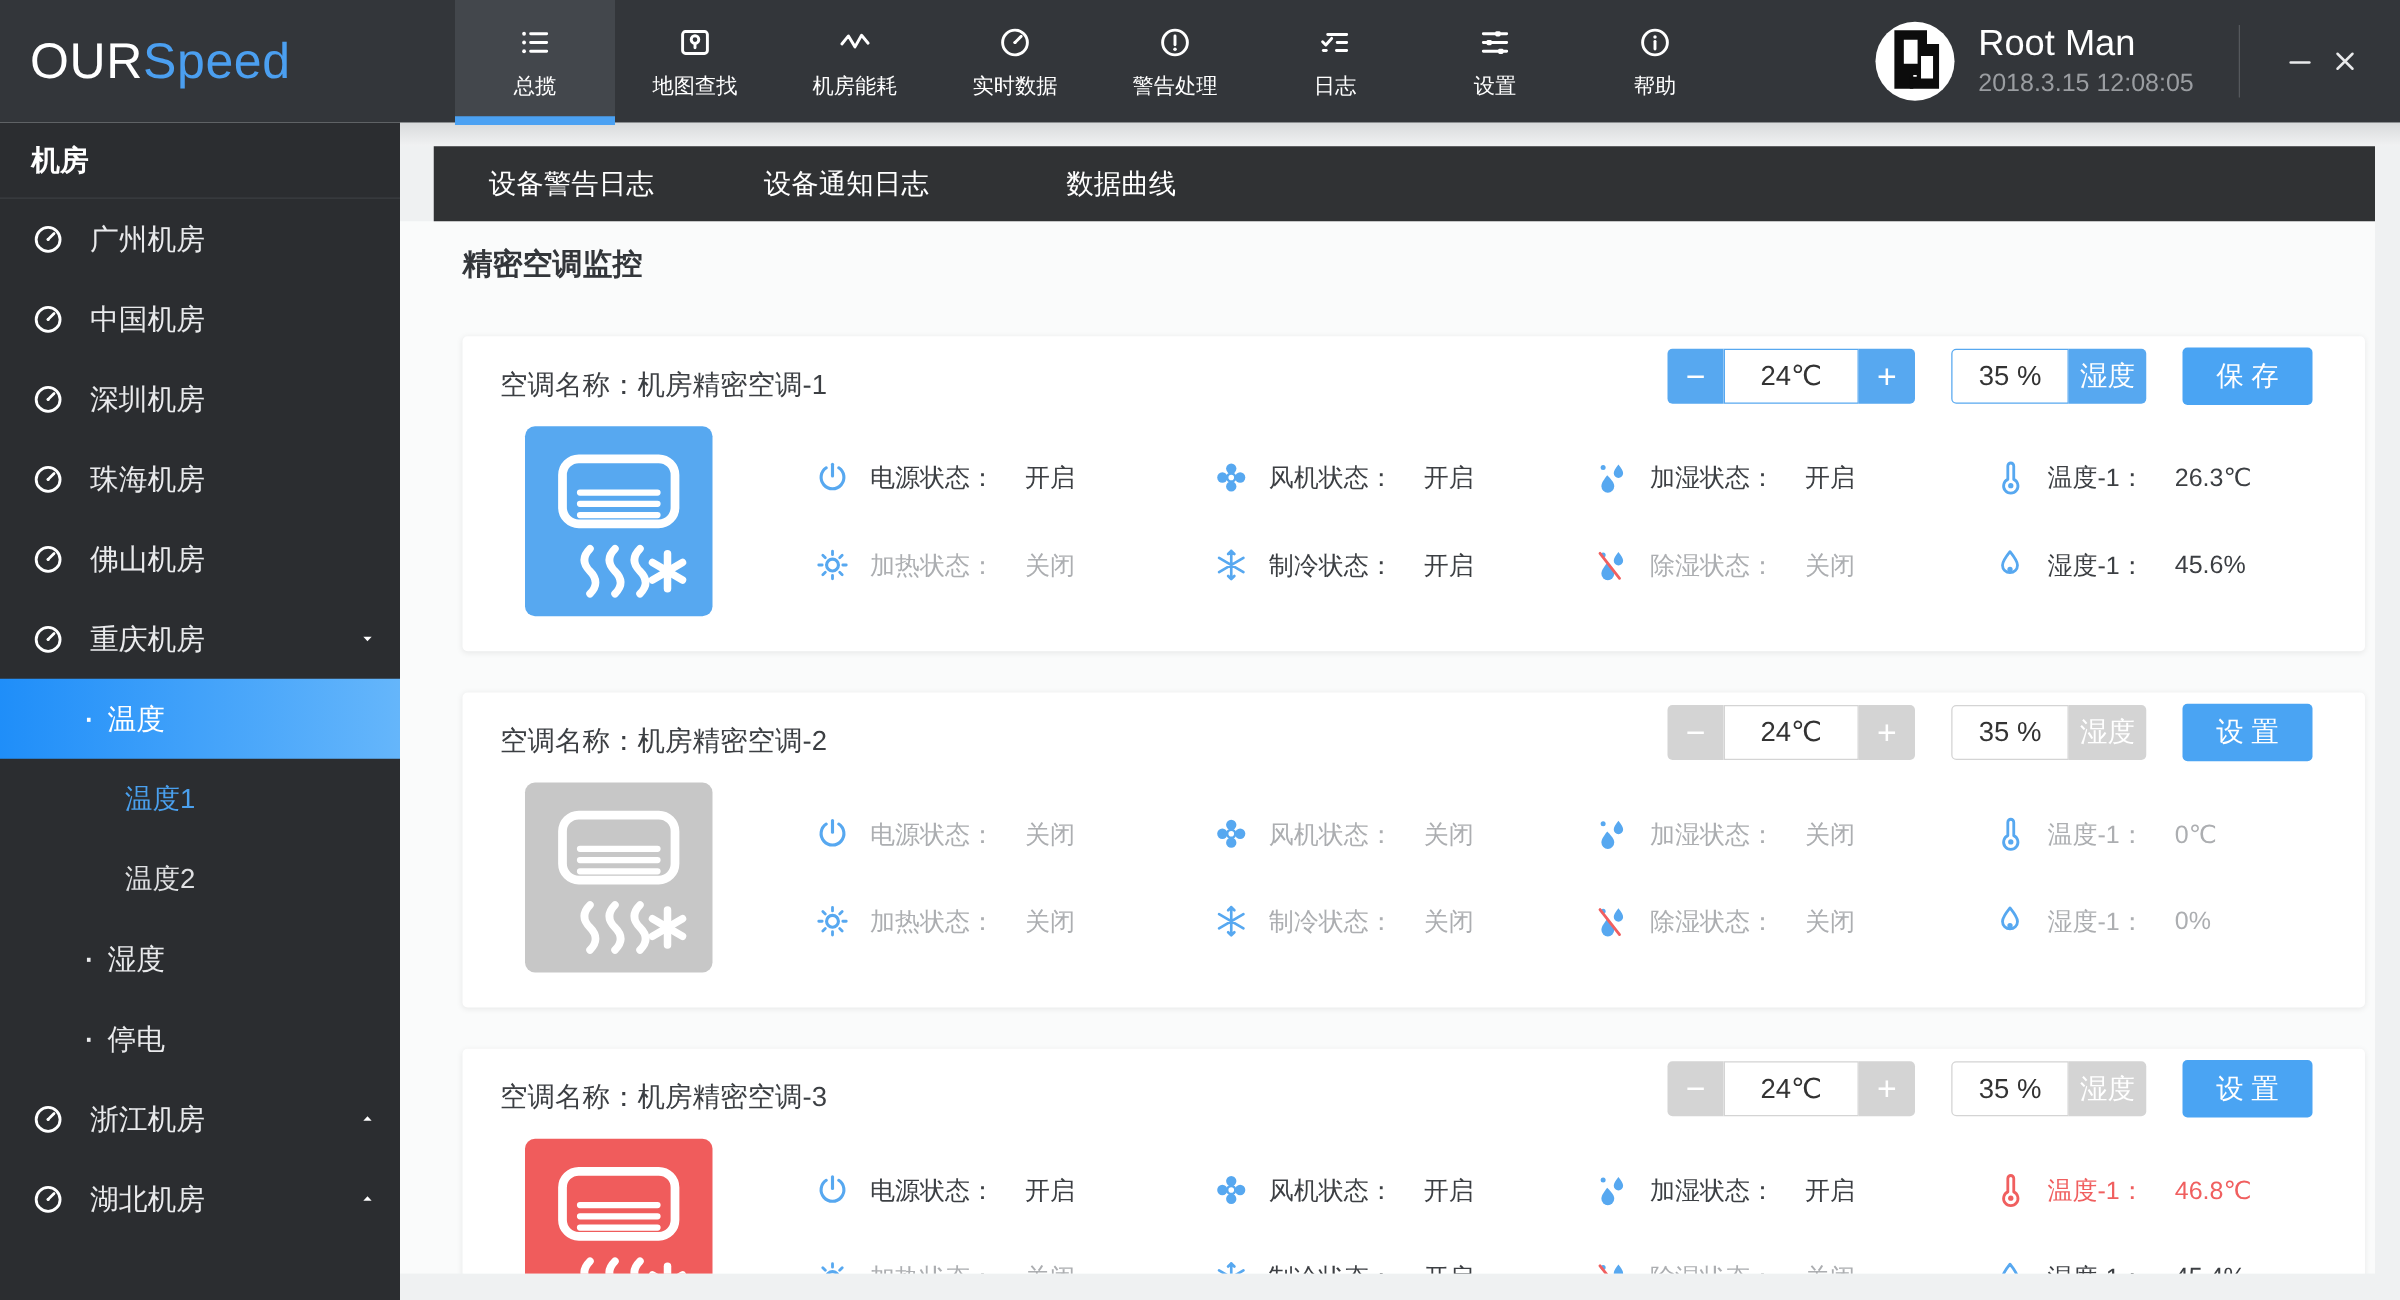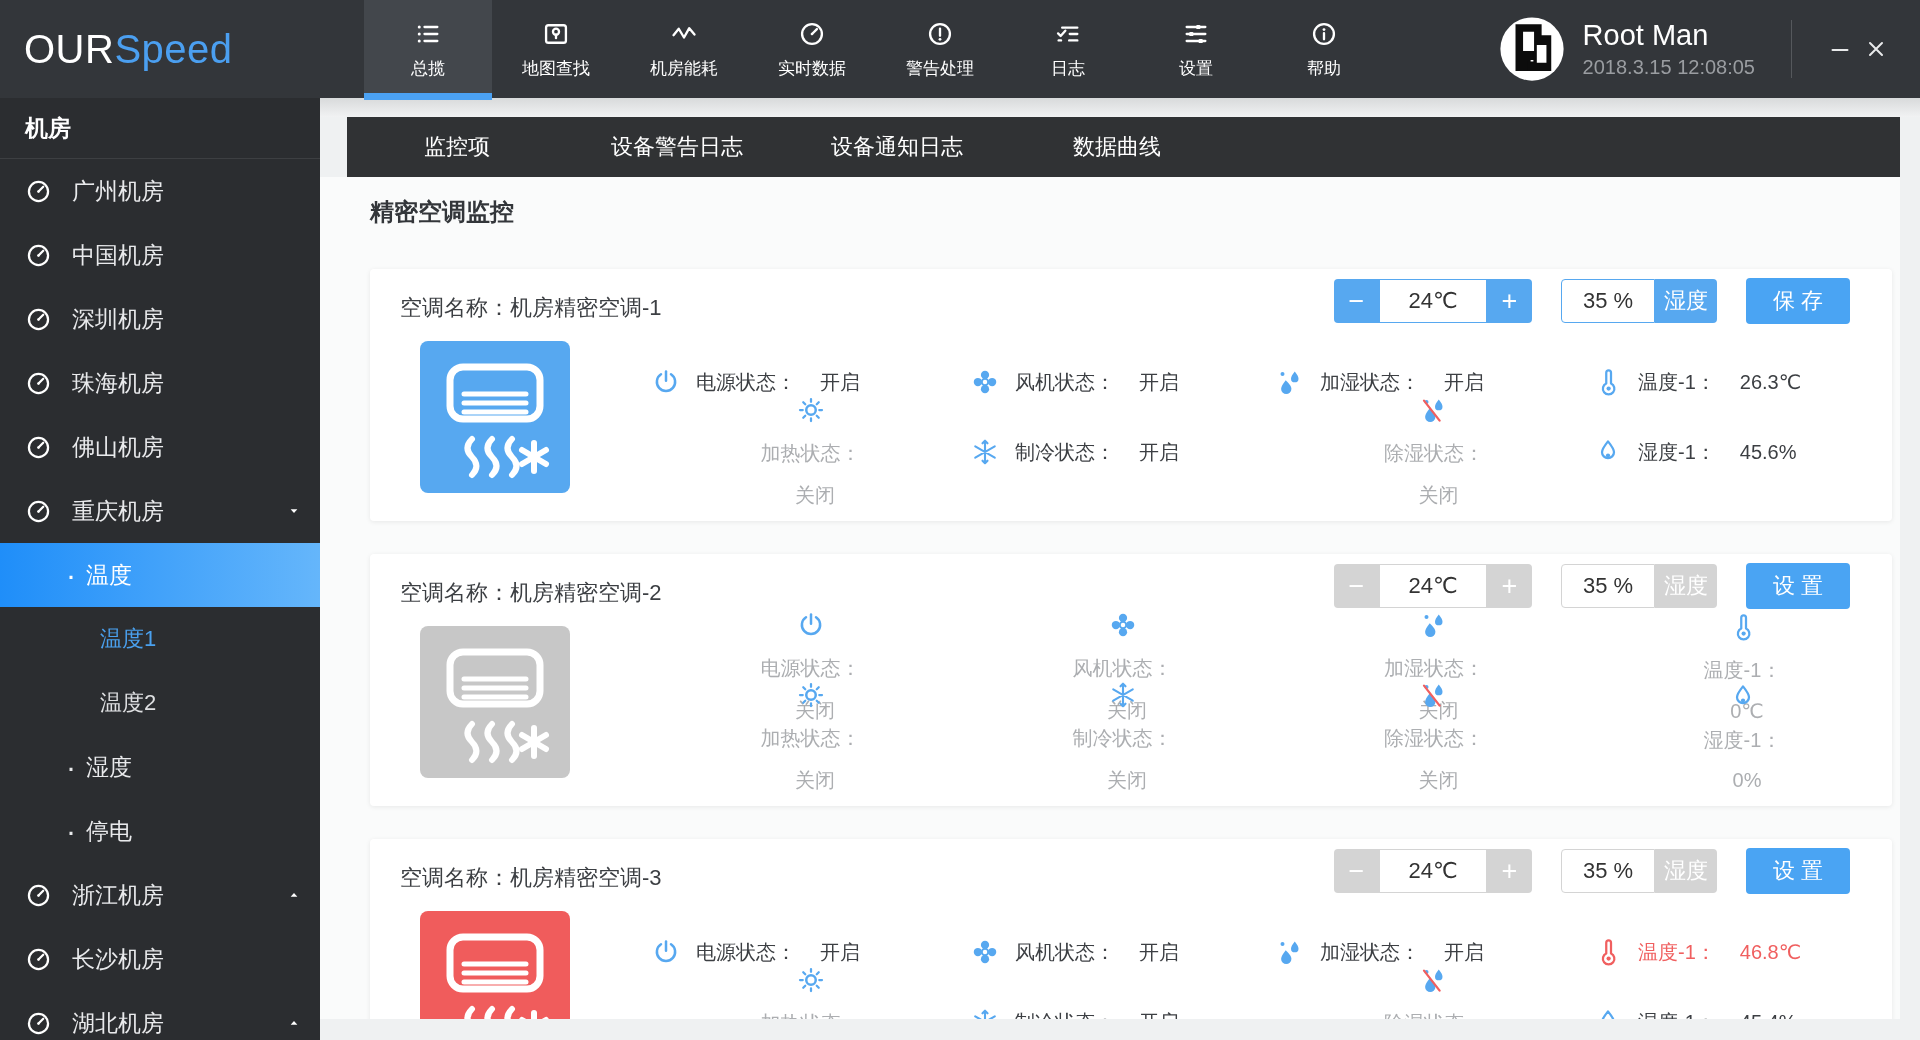--- a/index.html
+++ b/index.html
@@ -59,21 +59,21 @@
   .hum-field{width:94px;background:#fff;border:1px solid var(--c);box-sizing:border-box;color:#333;font-size:22px;display:flex;align-items:center;justify-content:center;border-radius:4px 0 0 4px;}
   .hum-btn{width:62px;background:var(--c);color:#fff;font-size:22px;display:flex;align-items:center;justify-content:center;border-radius:0 4px 4px 0;cursor:pointer;}
   .action-btn{min-width:104px;height:46px;background:#4aa4f3;color:#fff;font-size:22px;display:flex;align-items:center;justify-content:center;border-radius:4px;cursor:pointer;}
   .tile{position:absolute;left:50px;top:72px;width:150px;height:152px;border-radius:8px;}
   .tile svg{width:100%;height:100%;}
   .status-grid{position:absolute;left:281px;top:78px;display:grid;grid-template-columns:319px 305px 318px 299px;grid-auto-rows:70px;align-items:center;}
   .status{display:flex;align-items:center;gap:15px;font-size:20px;}
   .status svg{width:30px;height:30px;flex:none;color:#57a8f0;}
   .status .val{margin-left:9px;}
   .status.on{color:#3c3f43;}
-  .status.off{color:#acaeb1;flex-direction:column;}
+  .status.off{color:#acaeb1;}
   .status.alarm{color:#f05f5f;}
   .status.alarm svg{color:#f05f5f;}
   .bottom-strip{position:absolute;left:0;right:0;bottom:0;height:21px;background:#eff1f2;z-index:2;}
   .right-gutter{position:absolute;top:19px;right:0;width:20px;bottom:0;background:#eff1f2;}
 </style>
 </head>
 <body>
 
 <div class="app">
 
@@ -265,43 +265,32 @@
           <svg class="caret" viewBox="0 0 24 24" fill="none" stroke="currentColor" stroke-width="2" stroke-linecap="round" stroke-linejoin="round">
             <path d="M7 14.5l5-5.5 5 5.5Z" fill="currentColor" stroke="none"></path>
           </svg>
         </div>
         <div class="side-item room">
           <svg class="room-icon" viewBox="0 0 24 24" fill="none" stroke="currentColor" stroke-width="2" stroke-linecap="round" stroke-linejoin="round">
             <circle cx="12" cy="12" r="8.5"></circle>
             <path d="M12 12l4.2-4.2"></path>
             <circle cx="12" cy="12" r="1.1" fill="currentColor" stroke="none"></circle>
           </svg>
-          <span>长沙机房</span>
-        </div>
-        <div class="side-item room">
-          <svg class="room-icon" viewBox="0 0 24 24" fill="none" stroke="currentColor" stroke-width="2" stroke-linecap="round" stroke-linejoin="round">
-            <circle cx="12" cy="12" r="8.5"></circle>
-            <path d="M12 12l4.2-4.2"></path>
-            <circle cx="12" cy="12" r="1.1" fill="currentColor" stroke="none"></circle>
-          </svg>
           <span>湖北机房</span>
           <svg class="caret" viewBox="0 0 24 24" fill="none" stroke="currentColor" stroke-width="2" stroke-linecap="round" stroke-linejoin="round">
             <path d="M7 14.5l5-5.5 5 5.5Z" fill="currentColor" stroke="none"></path>
           </svg>
         </div>
       </div>
   </aside>
 
   <main class="main">
     <div class="top-strip"></div>
     <div class="right-gutter"></div>
     <div class="tabbar" id="tabbar">
-        <div class="tab">
-          <span>监控项</span>
-        </div>
         <div class="tab">
           <span>设备警告日志</span>
         </div>
         <div class="tab">
           <span>设备通知日志</span>
         </div>
         <div class="tab">
           <span>数据曲线</span>
         </div>
       </div>

